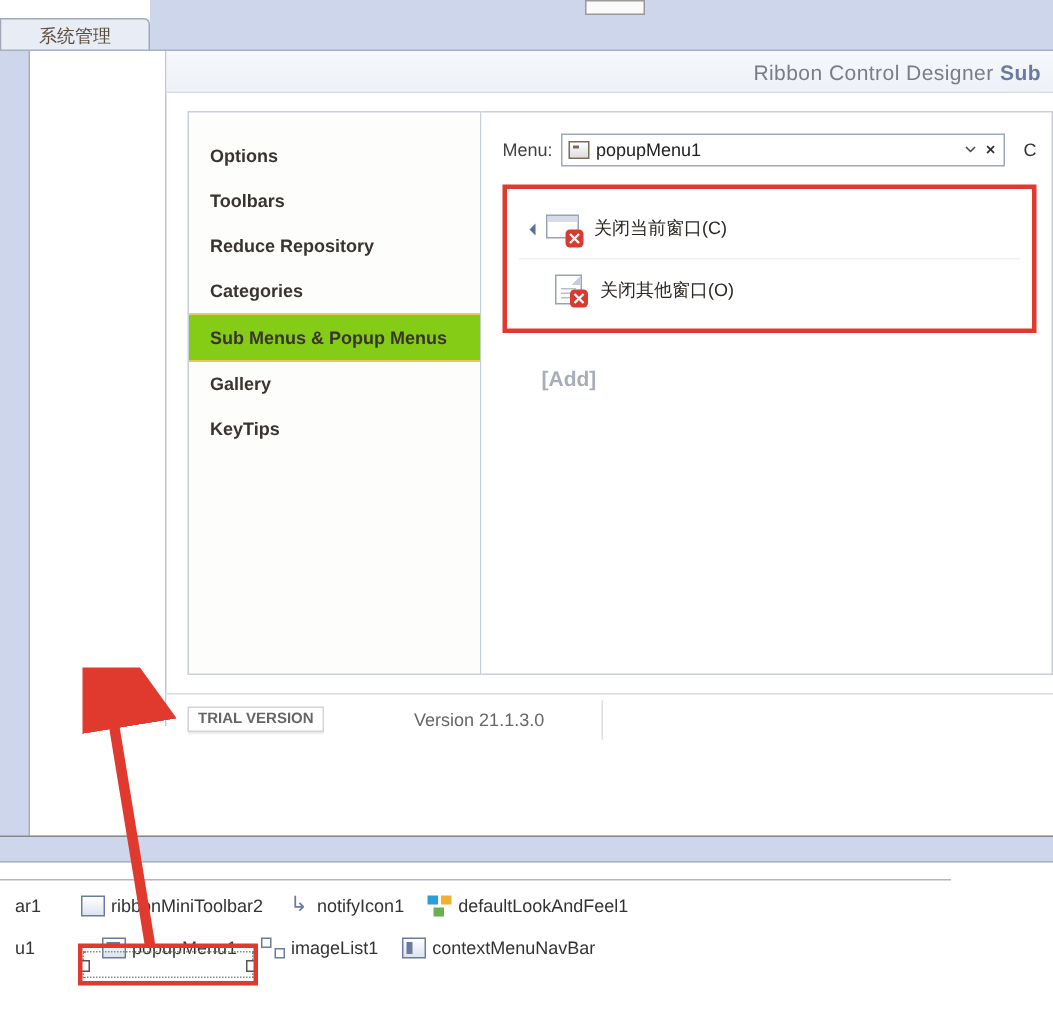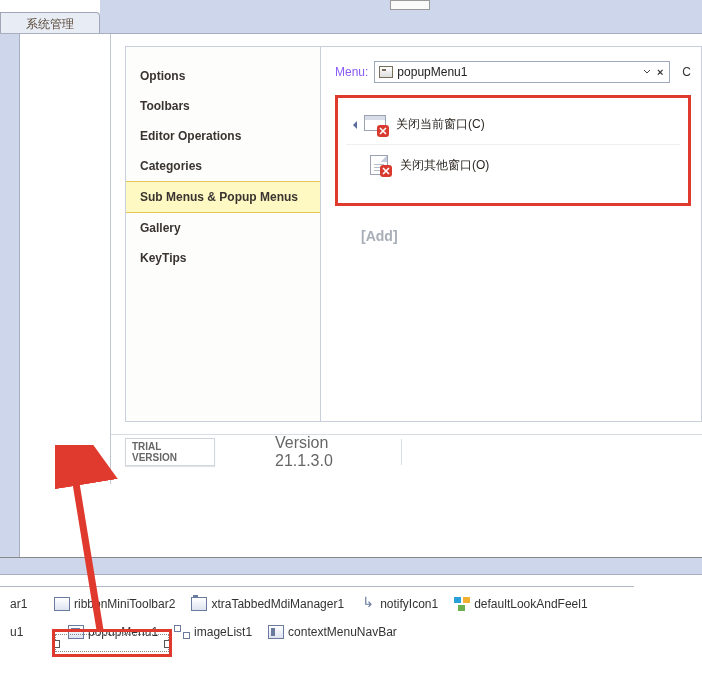--- a/index.html
+++ b/index.html
@@ -15,56 +15,56 @@
   
   .designer { position: absolute; top: 34px; left: 110px; width: 592px; height: 450px; border-left: 1px solid #c0c6d2; background: #fff; }
   .designer-header { height: 28px; background: linear-gradient(#f6f8fc,#eef1f7); border-bottom: 1px solid #d8dce4; text-align: right; line-height: 28px; padding-right: 8px; color: #7a7d85; font-size: 14px; letter-spacing: .3px;}
   .designer-header .sub { color: #6b7ba0; font-weight: bold; }
 
   .designer-body { display: flex; height: 400px; padding: 12px 0 12px 14px; }
   
   
   .nav-panel { width: 196px; border: 1px solid #c9cedb; background: #fdfefc; padding: 14px 0; }
   .nav-item { padding: 8px 14px; color: #3a3430; font-weight: bold; cursor: pointer; }
-  .nav-item.selected { background: #fef9c3; border-top: 1px solid #e6c85a; border-bottom: 1px solid #e6c85a; }
+  .nav-item.selected { background: #84cc16; border-top: 1px solid #e6c85a; border-bottom: 1px solid #e6c85a; }
   
   
   .right-panel { flex: 1; border: 1px solid #c9cedb; border-left: none; background: #fff; padding: 14px 10px 10px 14px; position: relative;}
   .menu-row { display: flex; align-items: center; gap: 6px; margin-bottom: 12px; }
-  .menu-row label { color: #8b5cf6; }
+  .menu-row label { color: #404040; }
   .menu-dropdown { flex: 1; height: 22px; border: 1px solid #9ea8bc; display: flex; align-items: center; padding: 0 4px; gap: 4px; background:#fff;}
   .dd-icon { width: 14px; height: 12px; border: 1px solid #7a6c5a; background: linear-gradient(#fff,#ddd); position:relative;}
   .dd-icon::after { content:""; position:absolute; left:2px; top:2px; width:4px; height:2px; background:#7a6c5a;}
   .dd-text { flex: 1; color: #222; }
   .dd-arrow { width: 8px; height: 8px; display: inline-block; }
   .dd-arrow svg { display:block;}
   .dd-close { width: 10px; height: 10px; color:#333; font-weight:bold; font-size:11px; line-height:10px; text-align:center; cursor:pointer;}
   .right-extra { color:#333; margin-left:6px;}
 
-  .popup-box { border: 3px solid #e03a2f; padding: 6px 8px 18px 8px; }
+  .popup-box { border: 3px solid #e03a2f; padding: 6px 8px 6px 8px; }
   .popup-item { display: flex; align-items: center; padding: 10px 6px; gap: 10px; }
   .popup-item:not(:last-child){ border-bottom: 1px solid #eef0f4; }
   .p-icon { width: 22px; height: 20px; position: relative; }
   .pi-win { border:1px solid #9aa2b4; background:#fff; width:22px; height:16px; position:absolute; top:1px;}
   .pi-win::before { content:""; position:absolute; top:0; left:0; width:100%; height:4px; background:#d8dce8;}
   .pi-x { position:absolute; bottom:-3px; right:-3px; width:12px; height:12px; border-radius:3px; background:#d83a30; display:flex; align-items:center; justify-content:center;}
   .pi-x svg { display:block;}
   .pi-only-x { width:20px; height:20px; border-radius:4px; background:linear-gradient(#e64a3e,#c62f24); display:flex; align-items:center; justify-content:center;}
   .pi-doc { width:18px; height:20px; border:1px solid #9aa2b4; background:#fff; position:absolute; top:0; left:2px;}
   .pi-doc::before{content:""; position:absolute; top:0; right:0; width:6px; height:6px; background:linear-gradient(135deg,#fff 49%,#c6ccdc 50%);}
   .pi-doc-line { position:absolute; left:3px; width:10px; height:1px; background:#b8bec8;}
   .tri-left { width:6px; height:10px; color:#5a6b9c; margin-right:-4px;}
   .p-label { color: #2b2620; }
   
   .add-placeholder { margin: 22px 0 0 26px; color: #a8aeb8; font-size: 14px; font-weight: bold; }
   
   
   .designer-footer { height: 34px; border-top: 1px solid #d8dce4; display: flex; align-items: center; padding-left: 14px; gap: 12px; background:#fff;}
   .trial-badge { background: #fff; border: 1px solid #d0d4dc; padding: 2px 6px; font-size: 10px; font-weight: bold; color: #666; box-shadow: 0 1px 1px rgba(0,0,0,.1);}
-  .version-text { color: #666; font-size: 16px; margin-left: 48px; }
+  .version-text { color: #666; font-size: 12px; margin-left: 48px; }
   .footer-divider { width:1px; height:26px; background:#d8dce4; margin-left:auto; margin-right:300px;}
   
   
   .bottom-divider { position:absolute; top:557px; left:0; width:100%; height:1px; background:#888;}
   .bottom-blue { position:absolute; top:557px; left:0; width:100%; height:18px; background:#cdd6ea; border-bottom:1px solid #a8b0c0;}
   
   
   .tray { position:absolute; top:586px; left:0; width:634px; height:92px; border-top:1px solid #b0b6c4; background:#fff; padding:10px 6px;}
   .tray-row { display:flex; align-items:center; gap:16px; margin-bottom:14px; padding-left:4px;}
   .tray-item { display:flex; align-items:center; gap:4px; color:#333; white-space:nowrap;}
@@ -98,25 +98,29 @@
 </head>
 <body>
 
 <div class="top-right-bg"></div>
 <div class="top-center-box"></div>
 <div class="top-tab">系统管理</div>
 <div class="top-underline"></div>
 <div class="left-strip"></div>
 
 <div class="designer">
+  <div class="designer-header">
+    <span>Ribbon Control Designer</span>
+    <span class="sub">Sub</span>
+  </div>
   <div class="designer-body">
     <div class="nav-panel">
       <div class="nav-item">Options</div>
       <div class="nav-item">Toolbars</div>
-      <div class="nav-item">Editor Operations</div>
+      <div class="nav-item">Reduce Repository</div>
       <div class="nav-item">Categories</div>
       <div class="nav-item selected">Sub Menus &amp; Popup Menus</div>
       <div class="nav-item">Gallery</div>
       <div class="nav-item">KeyTips</div>
     </div>
     <div class="right-panel">
       <div class="menu-row">
         <label>Menu:</label>
         <div class="menu-dropdown">
           <span class="dd-icon"></span>
@@ -179,24 +183,20 @@
 <div class="tray">
   <div class="tray-row">
     <div class="tray-item partial-r1">
         <span>ar1</span>
       </div>
     <div class="tray-item">
         <span class="t-icon"></span>
         <span>ribbonMiniToolbar2</span>
       </div>
     <div class="tray-item">
-        <span class="t-icon tabbed"></span>
-        <span>xtraTabbedMdiManager1</span>
-      </div>
-    <div class="tray-item">
         <span class="t-icon notify"></span>
         <span>notifyIcon1</span>
       </div>
     <div class="tray-item">
         <span class="t-icon look">
           <div class="a"></div>
           <div class="b"></div>
           <div class="c"></div>
         </span>
         <span>defaultLookAndFeel1</span>

